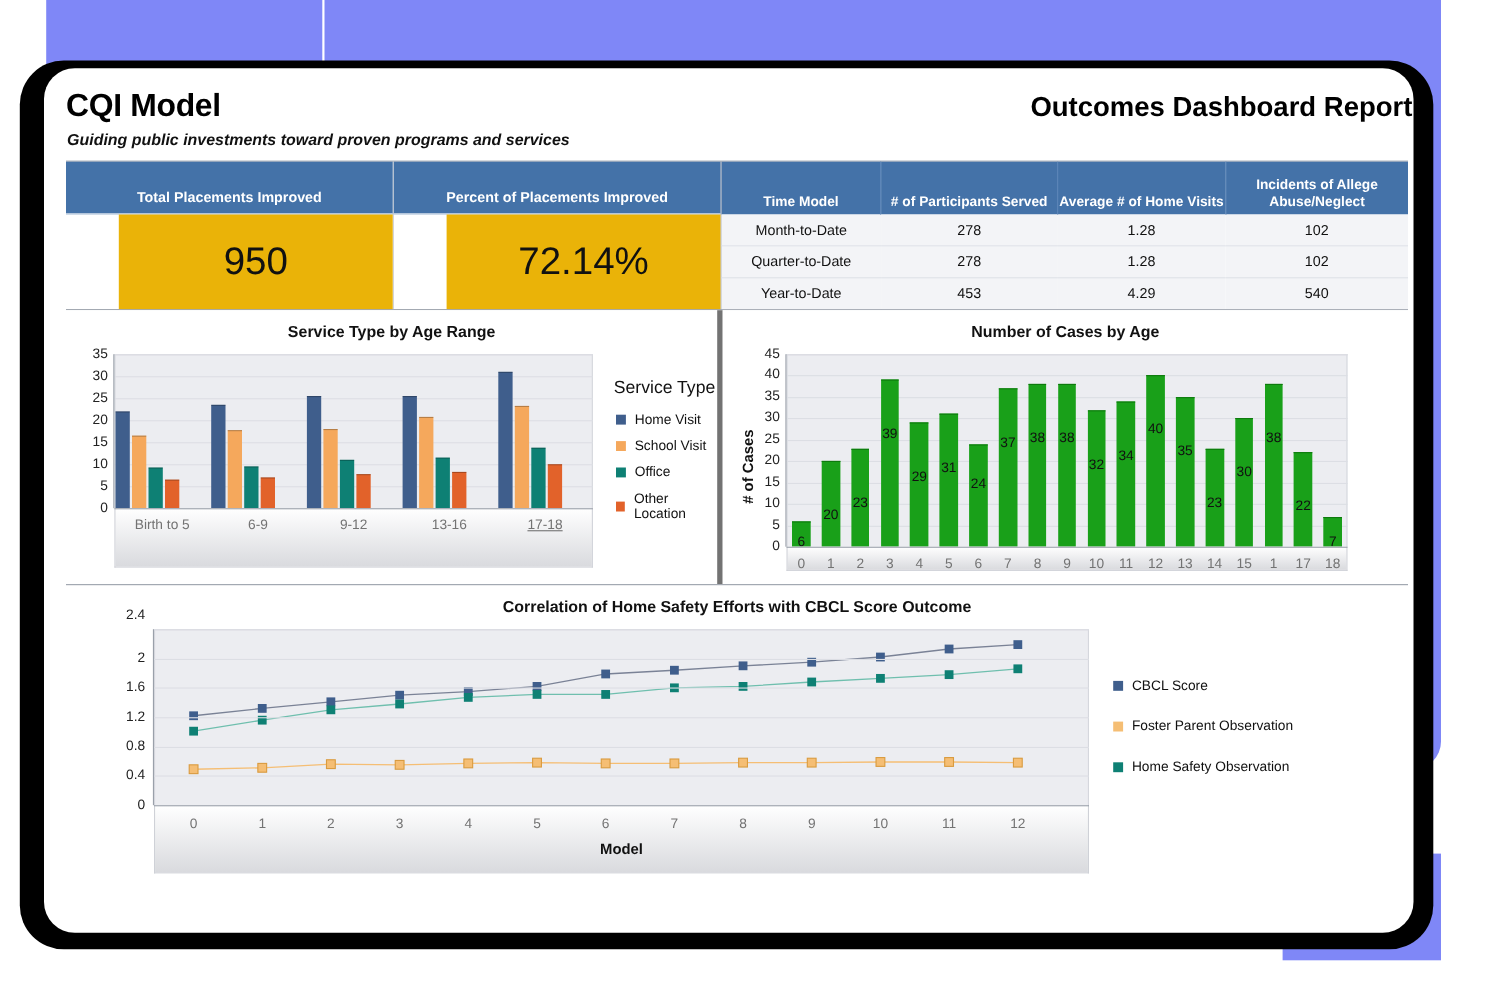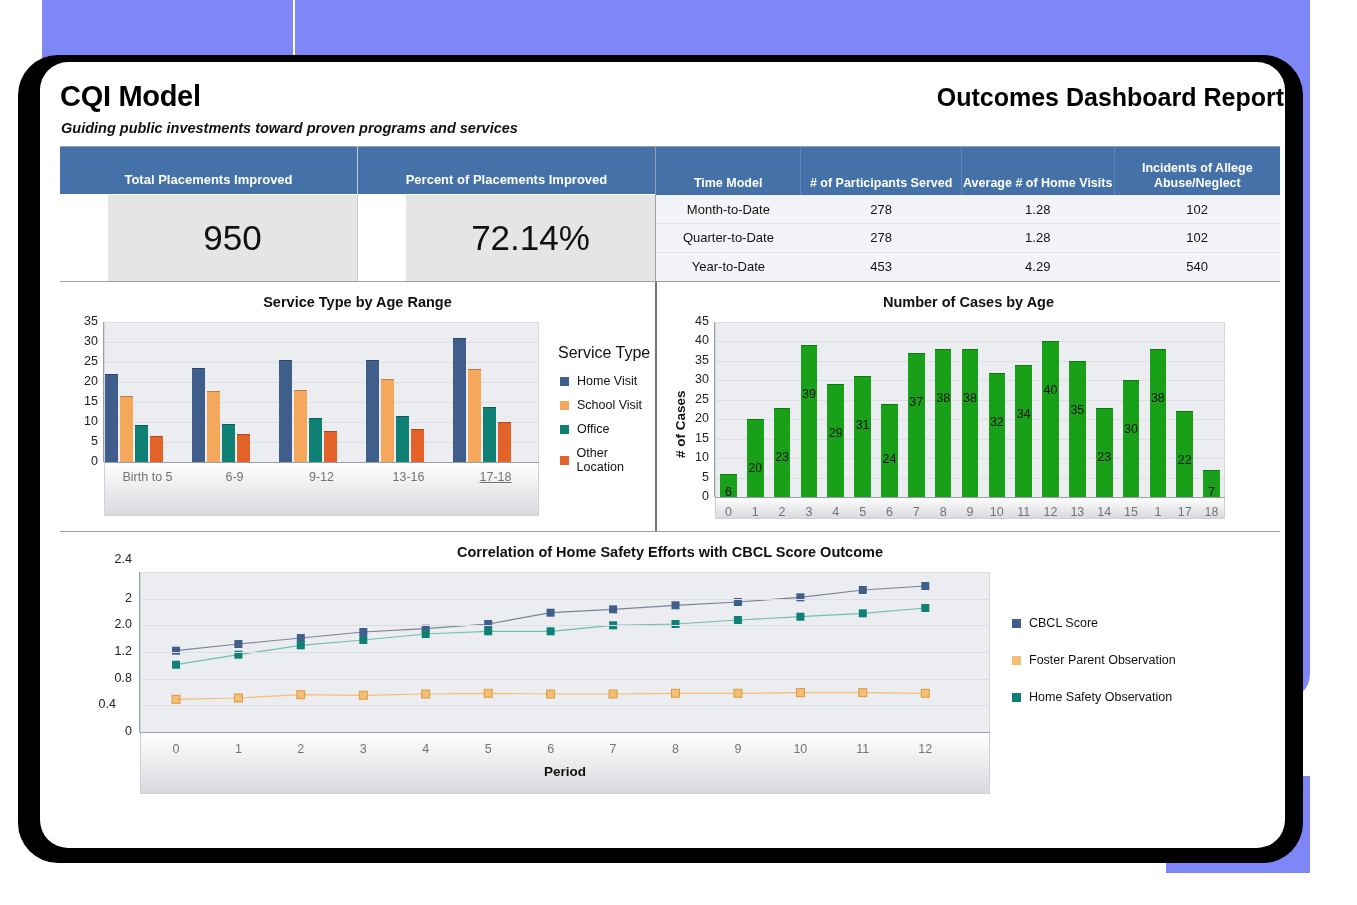--- a/index.html
+++ b/index.html
@@ -52,42 +52,42 @@
   #summary-row { display:flex; border-top:1px solid #9aa0aa; }
   .kpi-block { border-right:1px solid #c7cbd2; }
   #kpi-total { width:298px; }
   #kpi-percent { width:298px; border-right:1px solid #9aa0aa; }
   .kpi-head {
     background:#4472A8; color:#fff; font-size:13px; font-weight:bold;
     height:48px; display:flex; align-items:flex-end; justify-content:center;
     padding-bottom:7px; border-bottom:1px solid #fff;
   }
   .kpi-value {
-    height:86px; background:#e5e5e5; display:flex;
+    height:86px; background:#eab308; display:flex;
     align-items:center; justify-content:center;
     font-size:35px; color:#111;margin-left:48px;
   }
 
   #period-table { flex:1; border-collapse:collapse; table-layout:fixed; }
   #period-table th {
     background:#4472A8; color:#fff; font-size:12.5px; font-weight:bold;
     height:48px; vertical-align:bottom; padding-bottom:5px;
     border-right:1px solid #5d86b8; line-height:1.15;
   }
   #period-table th:last-child { border-right:none; }
   #period-table td {
     background:#F3F4F7; font-size:13px; color:#111; text-align:center;
     height:28.6px; border-bottom:1px solid #dfe2e8;
   }
   #period-table tr:last-child td { border-bottom:none; }
 
   
   #charts-mid { display:flex; border-top:1px solid #9aa0aa; }
   .panel { position:relative; background:#fff; }
-  #panel-service { width:597px; height:249px; border-right:2px solid #737373; }
+  #panel-service { width:597px; height:249px; border-right:5px solid #737373; }
   #panel-cases   { flex:1; height:249px; }
   #panel-corr    { width:100%; height:285px; border-top:1px solid #9aa0aa; position:relative; }
 
   .chart-title {
     text-align:center; font-size:14.5px; font-weight:bold; color:#111;
     padding-top:12px;
   }
   .plot-frame { position:absolute; }
   .plot-bg {
     position:absolute; left:0; top:0; right:0; bottom:0;
@@ -274,21 +274,21 @@
             <div class="bar-label" style="left: 27.9421px; top: 139.222px; width: 24.6421px;">20</div>
             <div class="bar" style="left: 58.7842px; width: 16.6421px; height: 89.4444px; background: rgb(25, 160, 25); border-top: 1px solid rgb(13, 122, 13);"></div>
             <div class="bar-label" style="left: 54.7842px; top: 127.556px; width: 24.6421px;">23</div>
             <div class="bar" style="left: 85.6263px; width: 16.6421px; height: 151.667px; background: rgb(25, 160, 25); border-top: 1px solid rgb(13, 122, 13);"></div>
             <div class="bar-label" style="left: 81.6263px; top: 65.3333px; width: 24.6421px;">39</div>
             <div class="bar" style="left: 112.468px; width: 16.6421px; height: 112.778px; background: rgb(25, 160, 25); border-top: 1px solid rgb(13, 122, 13);"></div>
             <div class="bar-label" style="left: 108.468px; top: 104.222px; width: 24.6421px;">29</div>
             <div class="bar" style="left: 139.311px; width: 16.6421px; height: 120.556px; background: rgb(25, 160, 25); border-top: 1px solid rgb(13, 122, 13);"></div>
             <div class="bar-label" style="left: 135.311px; top: 96.4444px; width: 24.6421px;">31</div>
             <div class="bar" style="left: 166.153px; width: 16.6421px; height: 93.3333px; background: rgb(25, 160, 25); border-top: 1px solid rgb(13, 122, 13);"></div>
-            <div class="bar-label" style="left: 162.153px; top: 130px; width: 24.6421px;">24</div>
+            <div class="bar-label" style="left: 162.153px; top: 111px; width: 24.6421px;">24</div>
             <div class="bar" style="left: 192.995px; width: 16.6421px; height: 143.889px; background: rgb(25, 160, 25); border-top: 1px solid rgb(13, 122, 13);"></div>
             <div class="bar-label" style="left: 188.995px; top: 73.1111px; width: 24.6421px;">37</div>
             <div class="bar" style="left: 219.837px; width: 16.6421px; height: 147.778px; background: rgb(25, 160, 25); border-top: 1px solid rgb(13, 122, 13);"></div>
             <div class="bar-label" style="left: 215.837px; top: 69.2222px; width: 24.6421px;">38</div>
             <div class="bar" style="left: 246.679px; width: 16.6421px; height: 147.778px; background: rgb(25, 160, 25); border-top: 1px solid rgb(13, 122, 13);"></div>
             <div class="bar-label" style="left: 242.679px; top: 69.2222px; width: 24.6421px;">38</div>
             <div class="bar" style="left: 273.521px; width: 16.6421px; height: 124.444px; background: rgb(25, 160, 25); border-top: 1px solid rgb(13, 122, 13);"></div>
             <div class="bar-label" style="left: 269.521px; top: 92.5556px; width: 24.6421px;">32</div>
             <div class="bar" style="left: 300.363px; width: 16.6421px; height: 132.222px; background: rgb(25, 160, 25); border-top: 1px solid rgb(13, 122, 13);"></div>
             <div class="bar-label" style="left: 296.363px; top: 84.7778px; width: 24.6421px;">34</div>
@@ -398,45 +398,45 @@
     <div class="gridline" style="top: 133.333px;"></div>
           <div class="gridline" style="top: 106.667px;"></div>
           <div class="gridline" style="top: 80px;"></div>
           <div class="gridline" style="top: 53.3333px;"></div>
           <div class="gridline" style="top: 26.6667px;"></div>
           <div class="gridline" style="top: 0px;"></div>
         </div>
     <div id="corr-below" class="below-plot-grad" style="left:80px; top:200px; width:850px; height:62px;"></div>
     <div id="corr-axes">
           <div class="tick-label" style="left: 36px; top: 192px; width: 36px;">0</div>
-          <div class="tick-label" style="left: 20px; top: 165.333px; width: 36px;">0.4</div>
+          <div class="tick-label" style="left: 36px; top: 165.333px; width: 36px;">0.4</div>
           <div class="tick-label" style="left: 36px; top: 138.667px; width: 36px;">0.8</div>
           <div class="tick-label" style="left: 36px; top: 112px; width: 36px;">1.2</div>
-          <div class="tick-label" style="left: 36px; top: 85.3333px; width: 36px;">2.0</div>
+          <div class="tick-label" style="left: 36px; top: 85.3333px; width: 36px;">1.6</div>
           <div class="tick-label" style="left: 36px; top: 58.6667px; width: 36px;">2</div>
           <div class="tick-label" style="left: 36px; top: 20px; width: 36px;">2.4</div>
           <div class="axis-line" style="left: 80px; top: 200px; width: 850px; height: 1px;"></div>
           <div class="axis-line" style="left: 79px; top: 40px; width: 1px; height: 160px;"></div>
         </div>
     <div id="corr-xticks">
           <div class="xtick-label" style="left: 87.9615px; top: 210px; width: 56px;">0</div>
           <div class="xtick-label" style="left: 150.404px; top: 210px; width: 56px;">1</div>
           <div class="xtick-label" style="left: 212.846px; top: 210px; width: 56px;">2</div>
           <div class="xtick-label" style="left: 275.288px; top: 210px; width: 56px;">3</div>
           <div class="xtick-label" style="left: 337.731px; top: 210px; width: 56px;">4</div>
           <div class="xtick-label" style="left: 400.173px; top: 210px; width: 56px;">5</div>
           <div class="xtick-label" style="left: 462.615px; top: 210px; width: 56px;">6</div>
           <div class="xtick-label" style="left: 525.058px; top: 210px; width: 56px;">7</div>
           <div class="xtick-label" style="left: 587.5px; top: 210px; width: 56px;">8</div>
           <div class="xtick-label" style="left: 649.942px; top: 210px; width: 56px;">9</div>
           <div class="xtick-label" style="left: 712.385px; top: 210px; width: 56px;">10</div>
           <div class="xtick-label" style="left: 774.827px; top: 210px; width: 56px;">11</div>
           <div class="xtick-label" style="left: 837.269px; top: 210px; width: 56px;">12</div>
         </div>
-    <div class="axis-title-x" id="corr-xtitle" style="left:80px; top:232px; width:850px;">Period</div>
+    <div class="axis-title-x" id="corr-xtitle" style="left:80px; top:232px; width:850px;">Model</div>
     <div id="corr-legend">
           <div class="legend-row" style="left: 952px; top: 84px;">
             <div class="legend-swatch" style="background: rgb(63, 94, 140);"></div>
             <span>CBCL Score</span>
           </div>
           <div class="legend-row" style="left: 952px; top: 121px;">
             <div class="legend-swatch" style="background: rgb(245, 190, 116);"></div>
             <span>Foster Parent Observation</span>
           </div>
           <div class="legend-row" style="left: 952px; top: 158px;">

